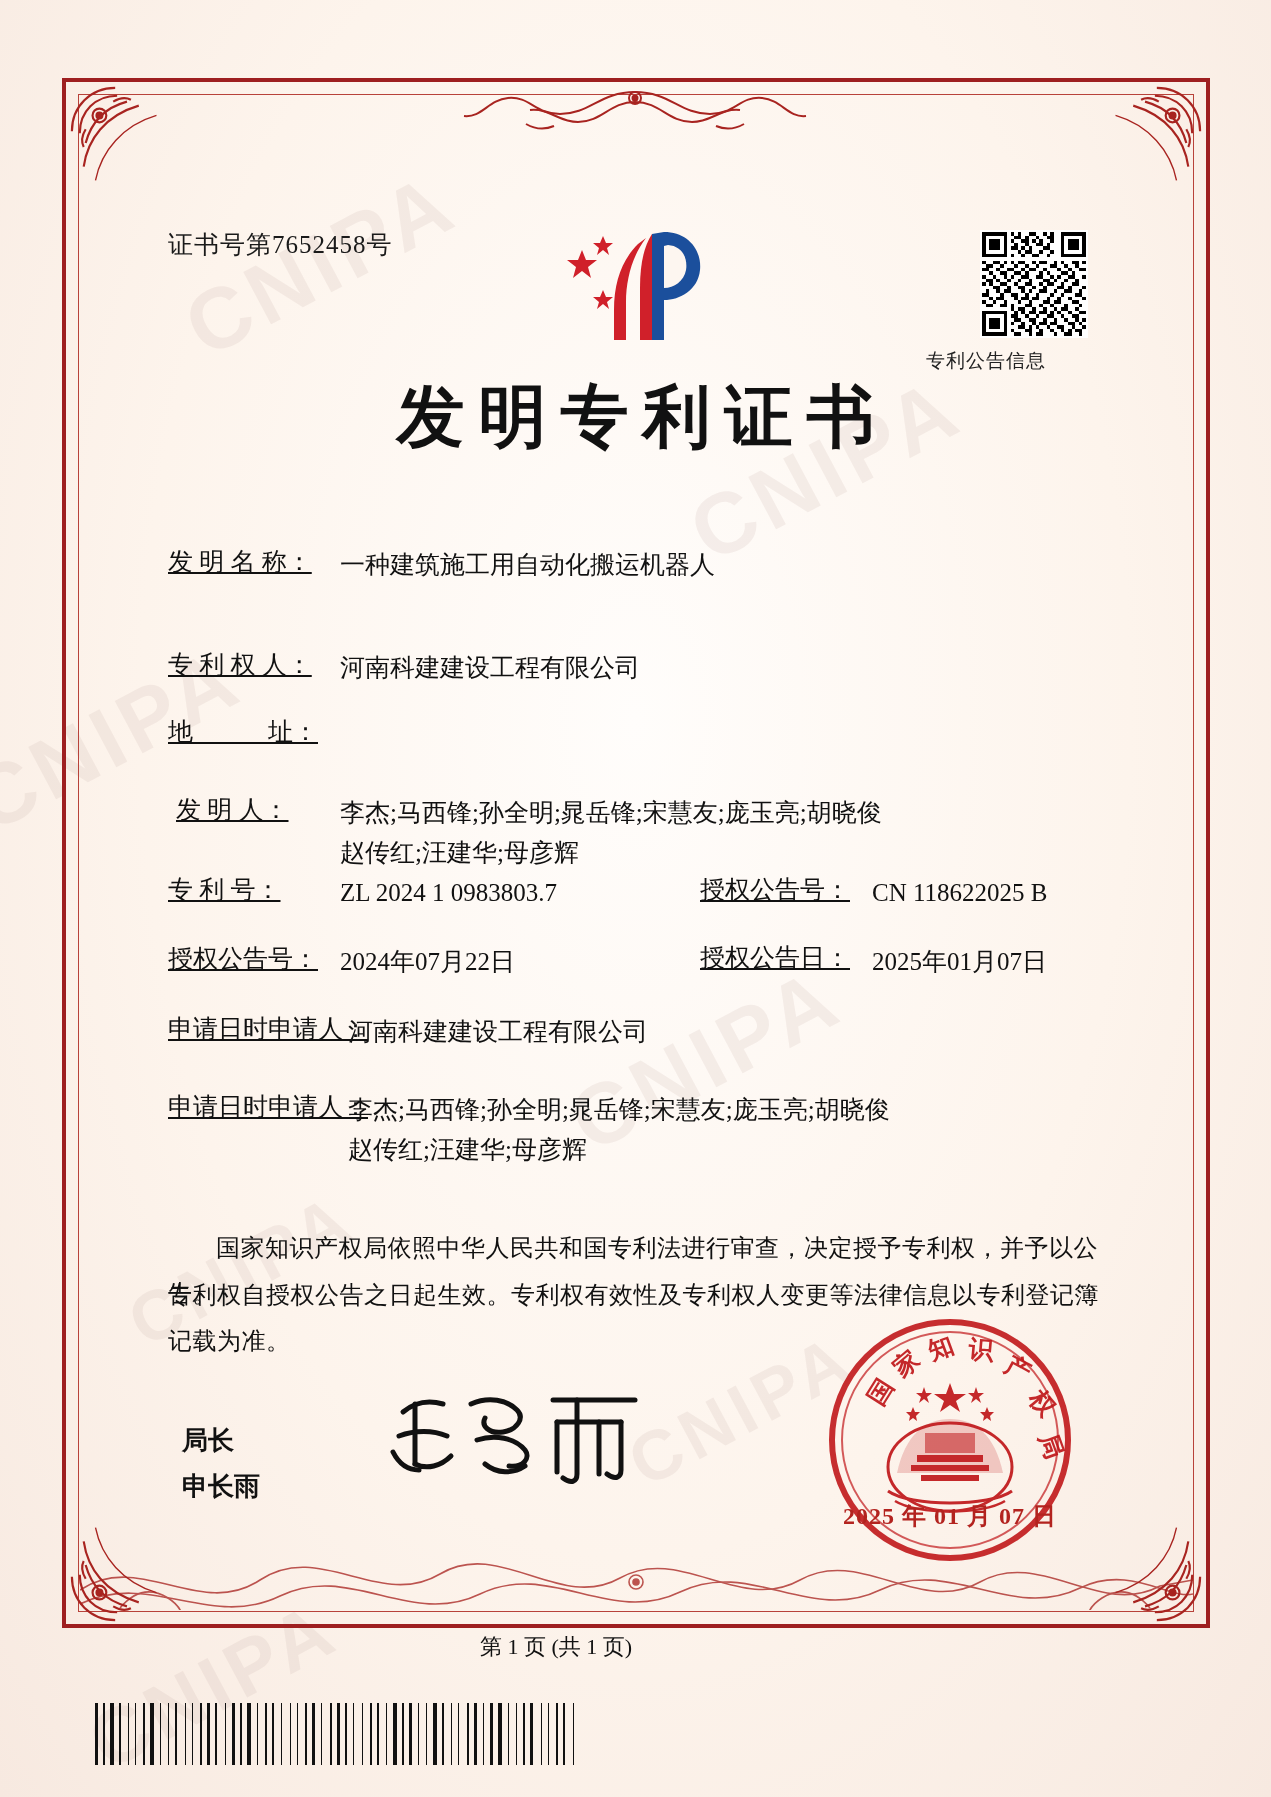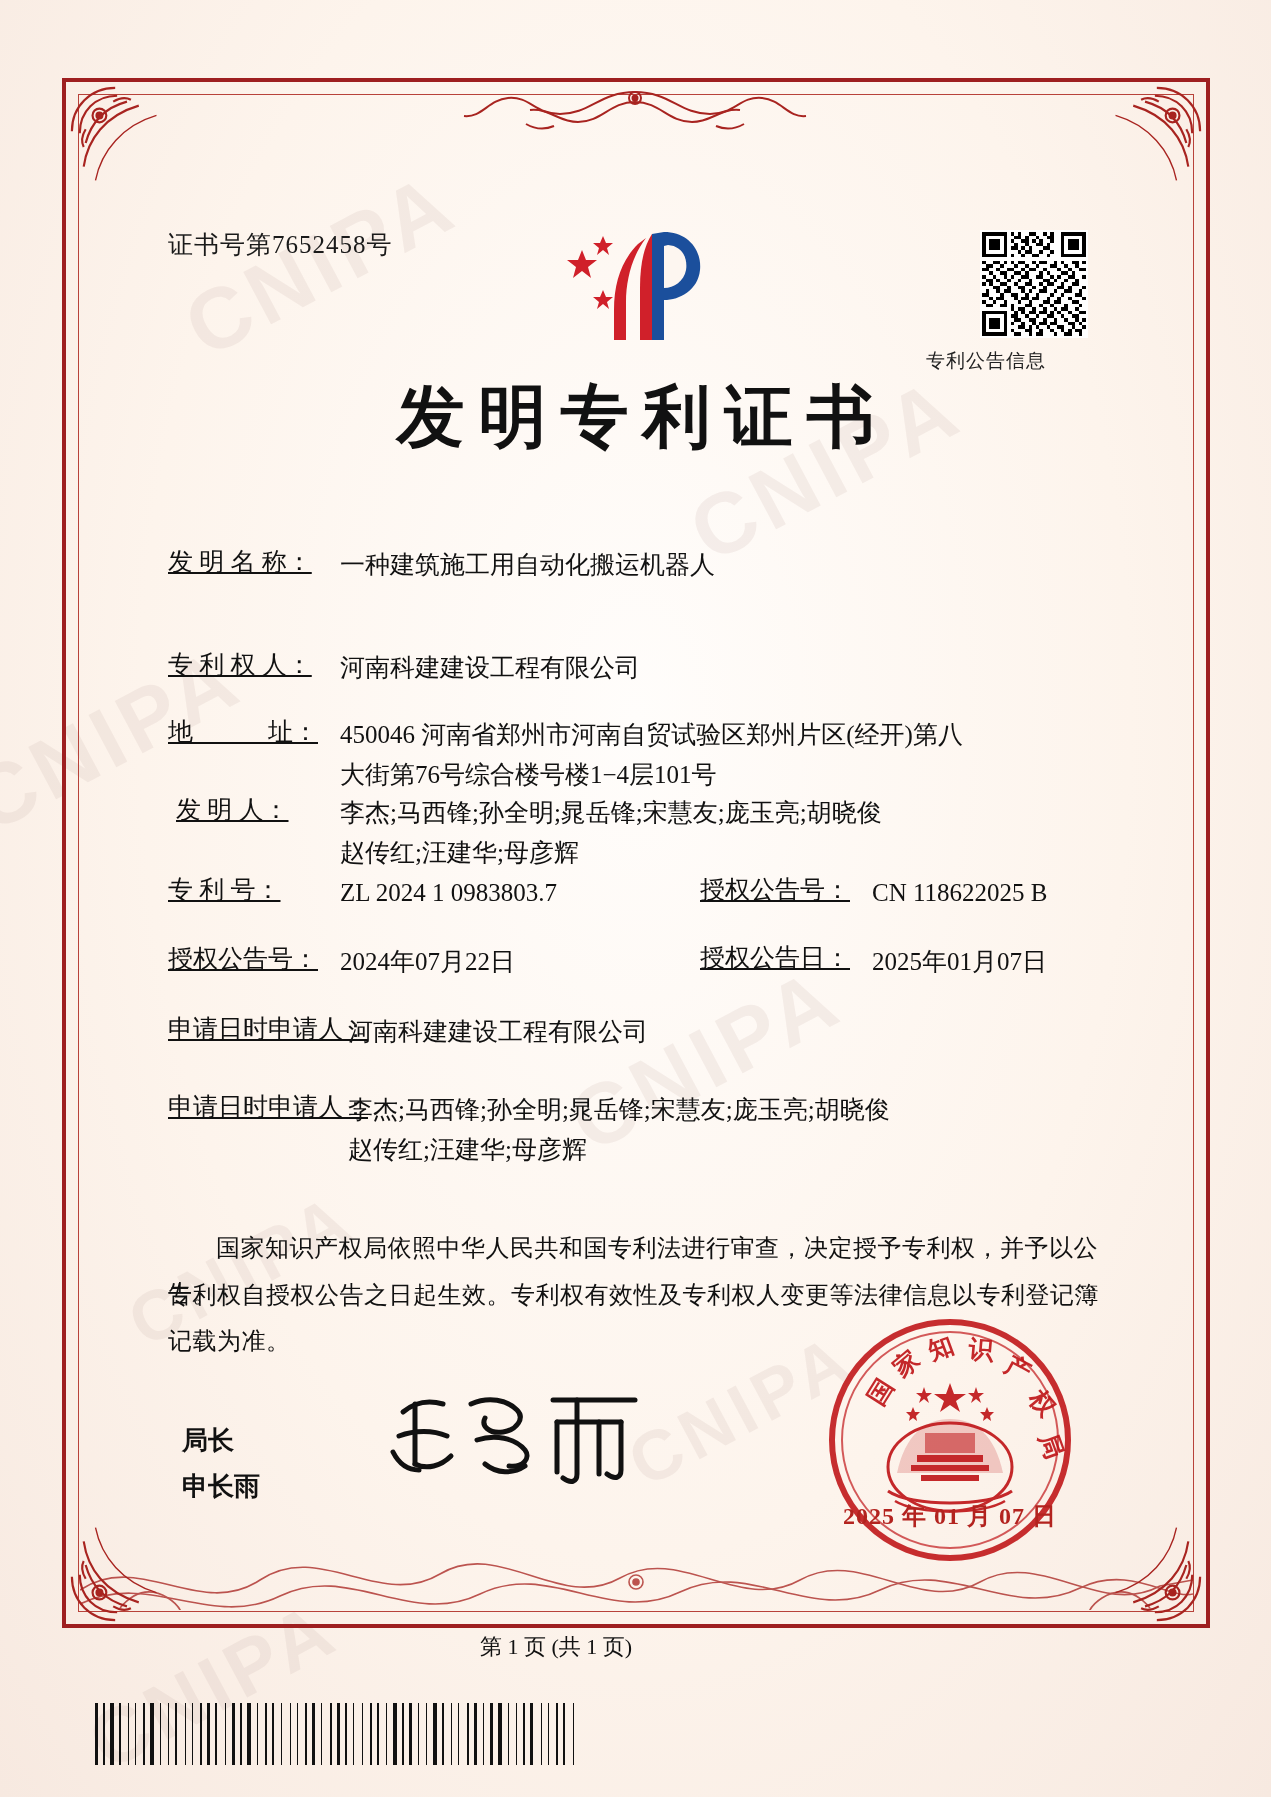--- a/index.html
+++ b/index.html
@@ -588,22 +588,20 @@
 
   <div class="main-title">发明专利证书</div>
 
   <div class="f-label" style="left:168px; top:545px;">发 明 名 称：</div>
   <div class="f-value" style="left:340px; top:545px;">一种建筑施工用自动化搬运机器人</div>
 
   <div class="f-label" style="left:168px; top:648px;">专 利 权 人：</div>
   <div class="f-value" style="left:340px; top:648px;">河南科建建设工程有限公司</div>
 
   <div class="f-label" style="left:168px; top:715px;">地　　　址：</div>
-  <div class="f-value" style="left:340px; top:715px; width:760px;">450046 河南省郑州市河南自贸试验区郑州片区(经开)第八
-大街第76号综合楼号楼1−4层101号</div>
 
   <div class="f-label" style="left:176px; top:793px;">发 明 人：</div>
   <div class="f-value" style="left:340px; top:793px; width:760px;">李杰;马西锋;孙全明;晁岳锋;宋慧友;庞玉亮;胡晓俊
 赵传红;汪建华;母彦辉</div>
 
   <div class="f-label" style="left:168px; top:873px;">专 利 号：</div>
   <div class="f-value" style="left:340px; top:873px;">ZL 2024 1 0983803.7</div>
 
   <div class="f-label" style="left:700px; top:873px;">授权公告号：</div>
   <div class="f-value" style="left:872px; top:873px;">CN 118622025 B</div>

